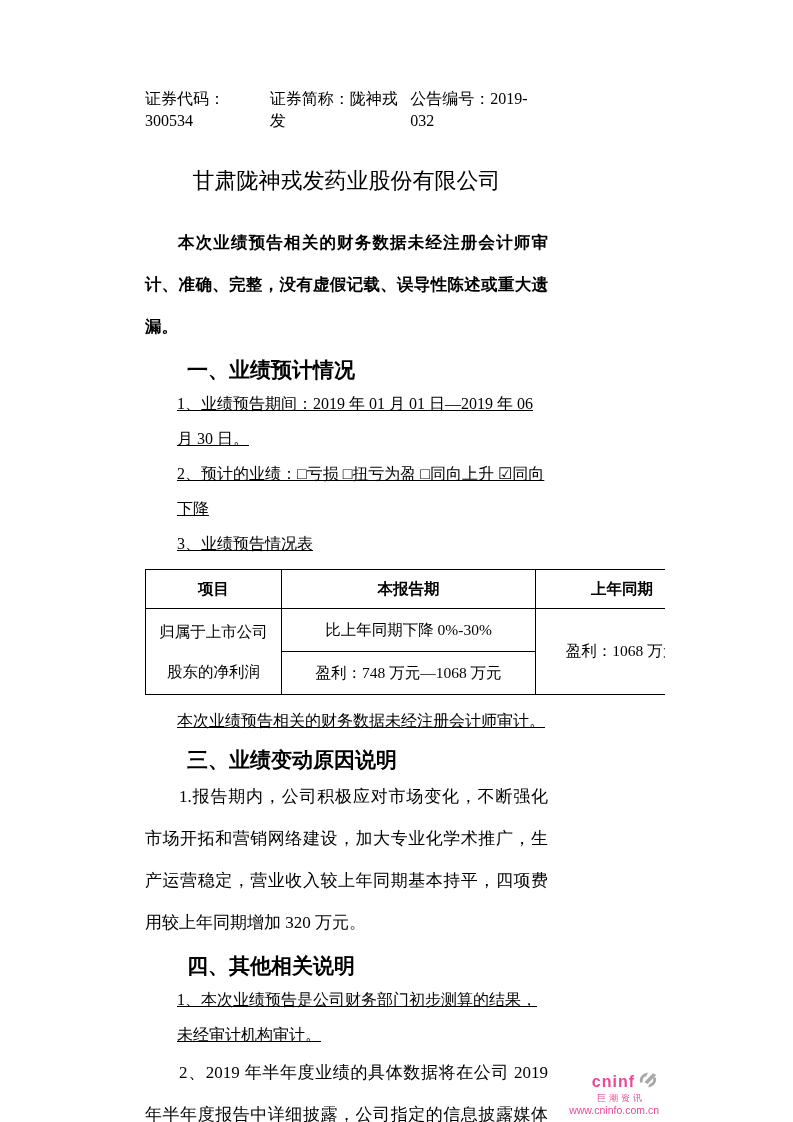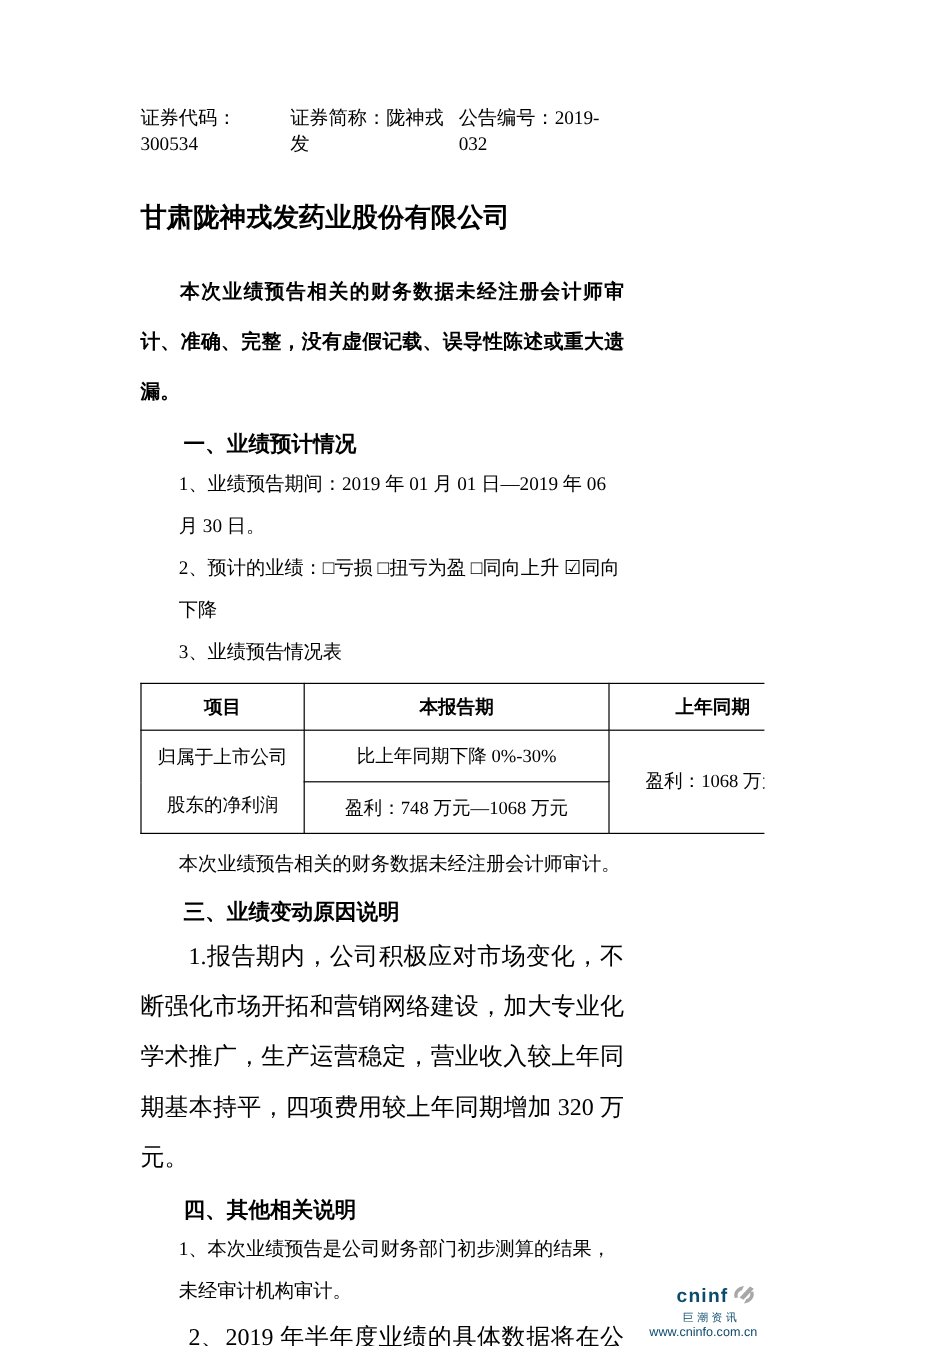--- a/index.html
+++ b/index.html
@@ -1,45 +1,46 @@
 <!DOCTYPE html>
 <html><head>
 <meta charset="utf-8">
 <style>
   html,body { margin:0; padding:0; background:#ffffff; }
   .page {
     width:637px; height:1122px; position:relative; overflow:hidden;
     background:#ffffff; color:#000;
     font-family:"Liberation Serif","DejaVu Serif",serif;
+    margin-left:28px;
   }
   .content { padding:88px 117px 0 117px; }
 
   .header-row {
     display:flex; justify-content:space-between;
     font-size:16px; line-height:22px;
   }
 
-  .titles { text-align:left; font-weight:bold; }
+  .titles { text-align:center; font-weight:normal; }
   .title-company { margin-top:34px; font-size:22px; line-height:30px; }
   .title-sub     { margin-top:14px; font-size:22px; line-height:30px; }
 
   .disclaimer {
     margin-top:26px; font-weight:bold; font-size:16.5px;
     line-height:42px; text-indent:2em; text-align:justify;
   }
 
   .sec-heading {
-    margin-top:6px; font-weight:bold; font-size:18px;
+    margin-top:6px; font-weight:bold; font-size:21px;
     line-height:32px; padding-left:2em;
   }
 
-  .item { font-size:16px; line-height:35px; padding-left:2em; }
+  .item { font-size:16px; line-height:35px; padding-left:2em;text-decoration:underline; }
 
   .para {
-    font-size:20px; line-height:42px;
+    font-size:17px; line-height:42px;
     text-indent:2em; text-align:justify;
   }
 
   table.forecast {
     border-collapse:collapse; margin:8px 0 8px 0;
     width:560px; table-layout:fixed;
   }
   table.forecast th, table.forecast td {
     border:1.5px solid #000; text-align:center; vertical-align:middle;
     padding:0; font-size:15.5px;
@@ -111,21 +112,21 @@
 
     <div class="sec-heading">三、业绩变动原因说明</div>
     <div class="para">1.报告期内，公司积极应对市场变化，不断强化市场开拓和营销网络建设，加大专业化学术推广，生产运营稳定，营业收入较上年同期基本持平，四项费用较上年同期增加 320 万元。</div>
 
     <div class="sec-heading">四、其他相关说明</div>
     <div class="item">1、本次业绩预告是公司财务部门初步测算的结果，未经审计机构审计。</div>
     <div class="para">2、2019 年半年度业绩的具体数据将在公司 2019 年半年度报告中详细披露，公司指定的信息披露媒体为《证券时报》、《中国证券报》、《上海证券报》、《证券日报》及巨潮资讯网，敬请广大投资者谨慎决策，注意投资风险。</div>
 
   </div>
 
-  <div class="footer" style="color:#0c4a6e;">
+  <div class="footer" style="color:#ec4899;">
     <div class="logo-row">
       <span>cninf</span>
       <span class="logo-swirl">
         <svg width="22" height="20" viewBox="0 0 24 22">
           <g fill="#a8a8a8">
             <path d="M3.5,14 C1.5,8.5 6,3.5 12,3 L10,7 C7,7.5 5.5,10.5 6.5,13.5 Z"></path>
             <path d="M20.5,8 C22.5,13.5 18,18.5 12,19 L14,15 C17,14.5 18.5,11.5 17.5,8.5 Z"></path>
             <path d="M8,13.5 L17.5,3.5 L21,5.5 L11.5,15.5 Z"></path>
           </g>
         </svg>

